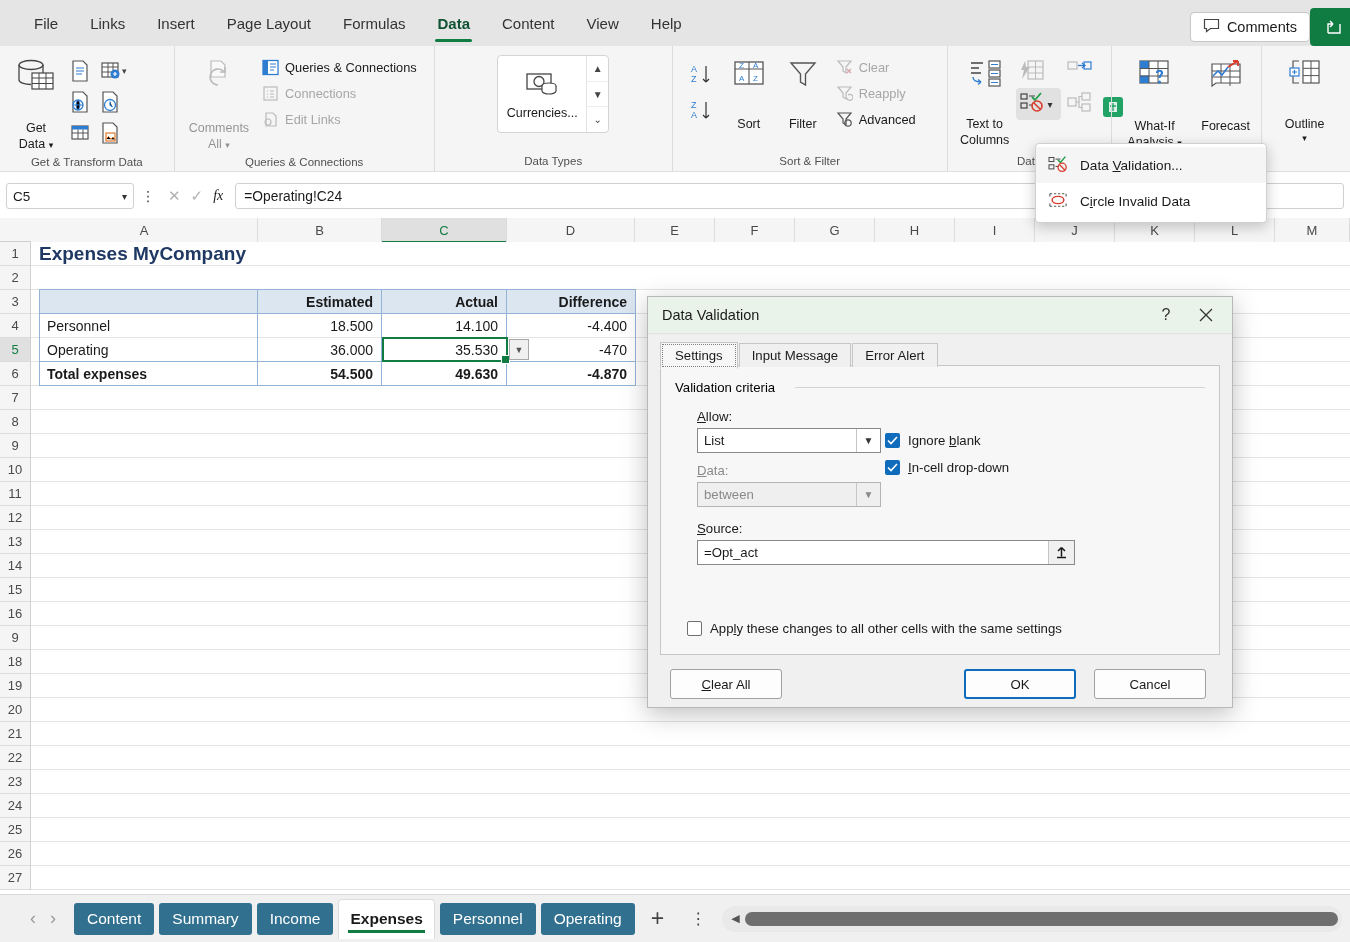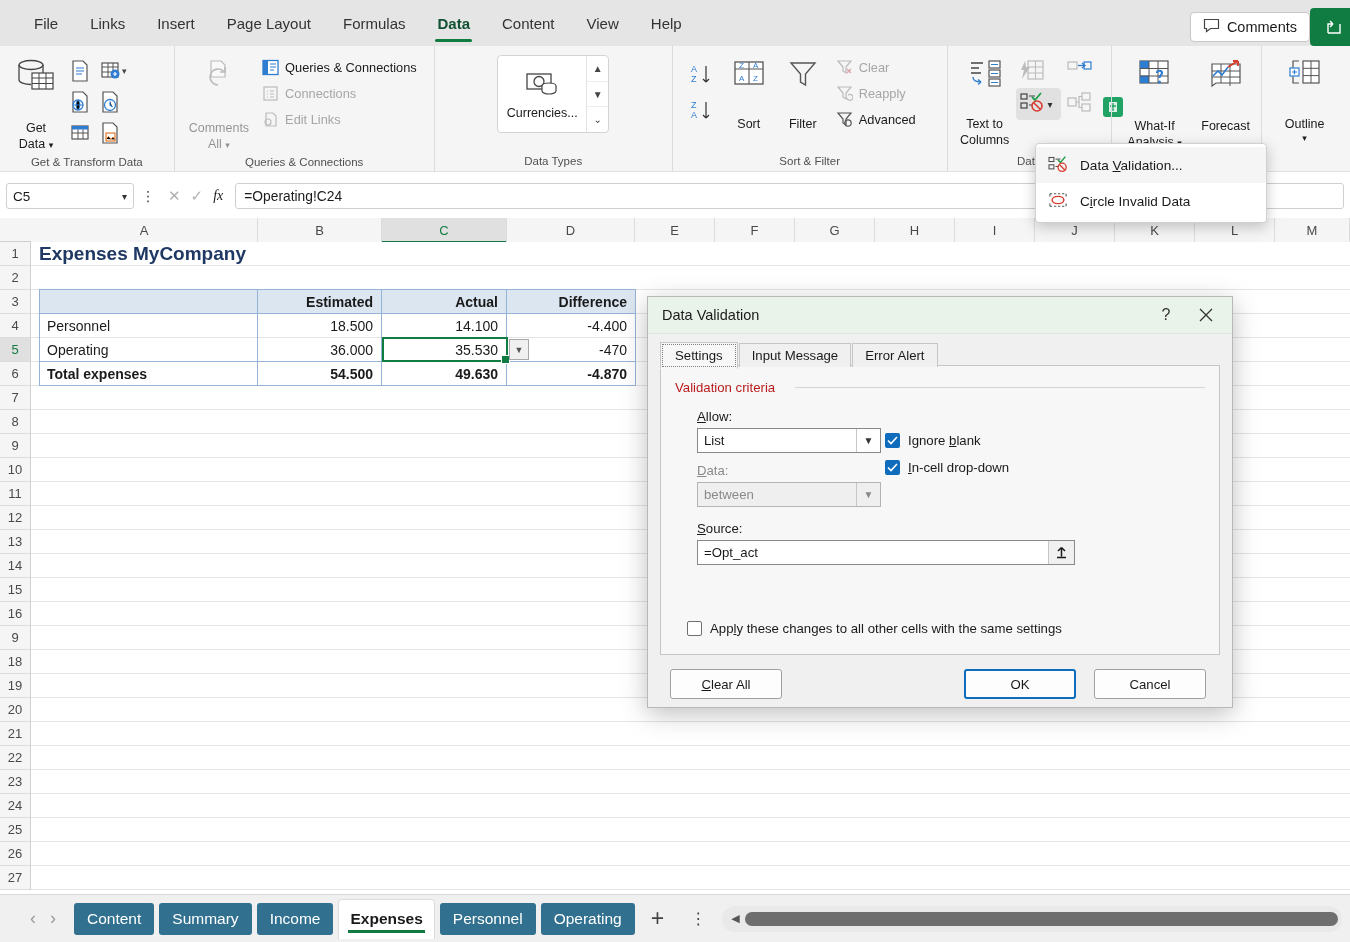--- a/index.html
+++ b/index.html
@@ -189,21 +189,21 @@
     font-size:13.2px; color:#1a1a1a; padding:4px 12px; background:#f0f0f0;
     border:1px solid #c6c6c6; border-bottom:none; cursor:pointer; margin-right:1px;
     position:relative; top:1px;
   }
   .dtab.active { background:#f7f7f7; padding:5px 14px; top:0; border-bottom:1px solid #f7f7f7;
                  outline:1px dotted #808080; outline-offset:-3px; }
   .dpanel {
     border:1px solid #c6c6c6; background:#f7f7f7; height:290px; padding:14px 14px 0 14px;
     position:relative; margin-top:-1px;
   }
-  .grouplbl { font-size:13.2px; color:#b91c1c; display:flex; align-items:center; gap:20px; }
+  .grouplbl { font-size:13.2px; color:#000000; display:flex; align-items:center; gap:20px; }
   .grouplbl .ln { flex:1; height:1px; background:#d4d4d4; }
   .flabel { font-size:13.2px; color:#1a1a1a; margin-bottom:4px; }
   .flabel u { text-decoration:underline; }
   .combo {
     width:184px; height:25px; border:1px solid #898989; background:#fff;
     display:flex; align-items:center; font-size:13.2px; color:#1a1a1a; cursor:pointer;
   }
   .combo .v { flex:1; padding:0 6px; }
   .combo .arr { width:24px; height:100%; border-left:1px solid #c6c6c6;
                 display:flex; align-items:center; justify-content:center; color:#333; font-size:10px;}

